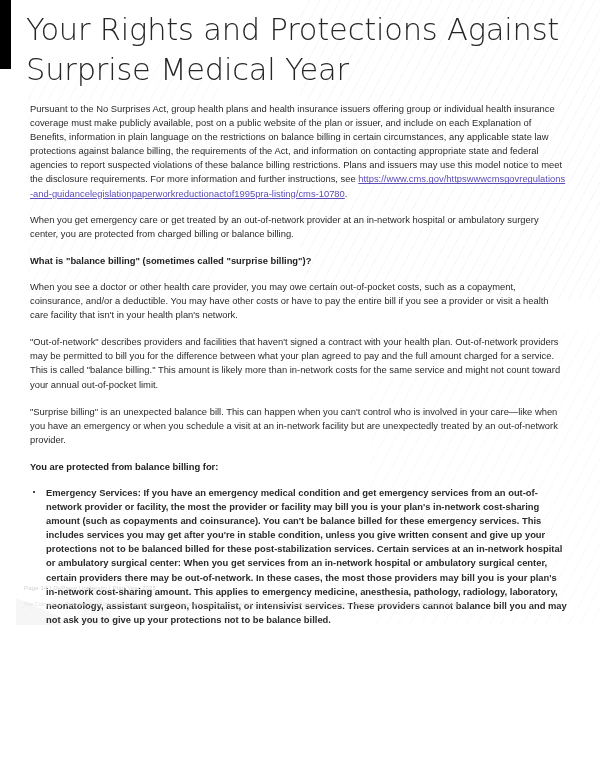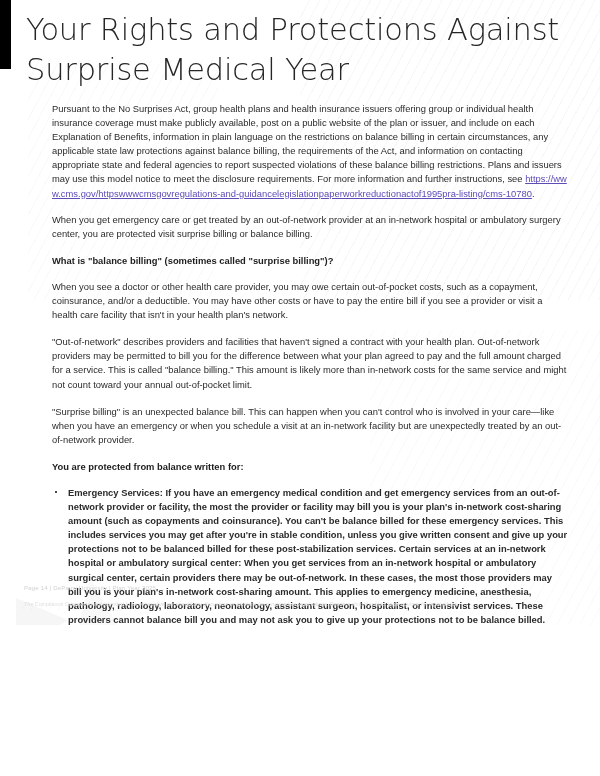--- a/index.html
+++ b/index.html
@@ -128,21 +128,21 @@
     font-size: 30.5px;
     line-height: 40px;
     letter-spacing: -0.2px;
     color: #262626;
   }
 
   
   .content {
     position: relative;
     z-index: 2;
-    padding-left: 52px;
+    padding-left: 30px;
     padding-right: 32px;
     padding-top: 12px;
     color: #2b2b2b;
   }
 
   p.body {
     margin: 0 0 12px 0;
     font-size: 9.4px;
     line-height: 14.1px;
     color: #2b2b2b;
@@ -236,31 +236,31 @@
     <h1 class="title-text">
       <span>Your Rights and Protections Against</span><br>
       <span>Surprise Medical Year</span>
     </h1>
   </div>
 
   <div class="content">
 
     <p class="body"><span>Pursuant to the No Surprises Act, group health plans and health insurance issuers offering group or individual health insurance coverage must make publicly available, post on a public website of the plan or issuer, and include on each Explanation of Benefits, information in plain language on the restrictions on balance billing in certain circumstances, any applicable state law protections against balance billing, the requirements of the Act, and information on contacting appropriate state and federal agencies to report suspected violations of these balance billing restrictions. Plans and issuers may use this model notice to meet the disclosure requirements. For more information and further instructions, see </span><a class="doclink" href="#">https://www.cms.gov/httpswwwcmsgovregulations-and-guidancelegislationpaperworkreductionactof1995pra-listing/cms-10780</a><span>.</span></p>
 
-    <p class="body tight">When you get emergency care or get treated by an out-of-network provider at an in-network hospital or ambulatory surgery center, you are protected visit surprise billing or balance billing.</p>
+    <p class="body tight">When you get emergency care or get treated by an out-of-network provider at an in-network hospital or ambulatory surgery center, you are protected from charged billing or balance billing.</p>
 
     <h2 class="subhead">What is "balance billing" (sometimes called "surprise billing")?</h2>
 
     <p class="body tight">When you see a doctor or other health care provider, you may owe certain out-of-pocket costs, such as a copayment, coinsurance, and/or a deductible. You may have other costs or have to pay the entire bill if you see a provider or visit a health care facility that isn't in your health plan's network.</p>
 
     <p class="body tight">"Out-of-network" describes providers and facilities that haven't signed a contract with your health plan. Out-of-network providers may be permitted to bill you for the difference between what your plan agreed to pay and the full amount charged for a service. This is called "balance billing." This amount is likely more than in-network costs for the same service and might not count toward your annual out-of-pocket limit.</p>
 
     <p class="body tight">"Surprise billing" is an unexpected balance bill. This can happen when you can't control who is involved in your care—like when you have an emergency or when you schedule a visit at an in-network facility but are unexpectedly treated by an out-of-network provider.</p>
 
-    <h2 class="subhead">You are protected from balance written for:</h2>
+    <h2 class="subhead">You are protected from balance billing for:</h2>
 
     <ul class="bullets">
       <li>
         <span class="marker"></span>
         <span>Emergency Services: If you have an emergency medical condition and get emergency services from an out-of-network provider or facility, the most the provider or facility may bill you is your plan's in-network cost-sharing amount (such as copayments and coinsurance). You can't be balance billed for these emergency services. This includes services you may get after you're in stable condition, unless you give written consent and give up your protections not to be balanced billed for these post-stabilization services. Certain services at an in-network hospital or ambulatory surgical center: When you get services from an in-network hospital or ambulatory surgical center, certain providers there may be out-of-network. In these cases, the most those providers may bill you is your plan's in-network cost-sharing amount. This applies to emergency medicine, anesthesia, pathology, radiology, laboratory, neonatology, assistant surgeon, hospitalist, or intensivist services.  These providers cannot balance bill you and may not ask you to give up your protections not to be balance billed.</span>
       </li>
     </ul>
 
   </div>
 

